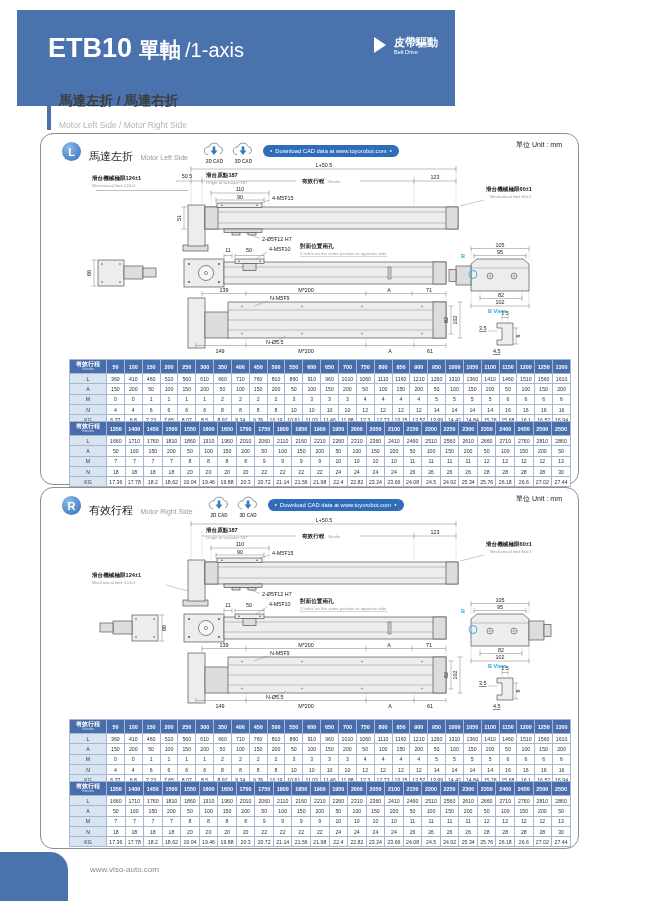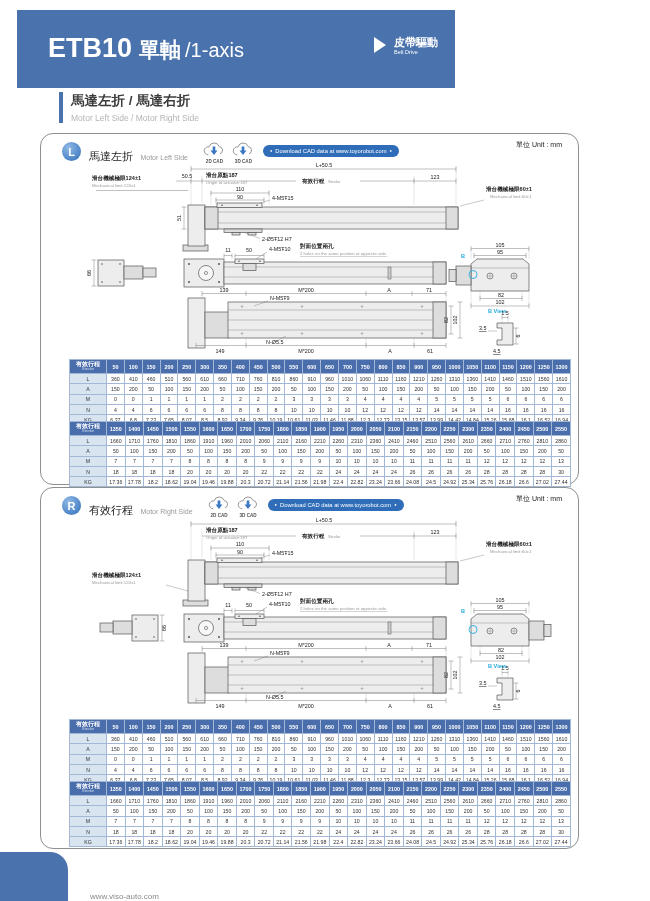--- a/index.html
+++ b/index.html
@@ -1,33 +1,33 @@
 <!DOCTYPE html>
 <html><head>
 <meta charset="utf-8">
 <style>
   html,body{margin:0;padding:0}
   body{width:650px;height:901px;position:relative;background:#fff;overflow:hidden;
        font-family:"Liberation Sans",sans-serif;}
 
   
-  #hdr{position:absolute;left:17px;top:10px;width:438px;height:78px;background:#4a73ad;color:#fff}
+  #hdr{position:absolute;left:17px;top:10px;width:438px;height:96px;background:#4a73ad;color:#fff}
   #hdr .title{position:absolute;left:31px;top:23px;font-size:27px;font-weight:bold;white-space:nowrap}
   #hdr .title .zh{font-size:21px;margin-left:7px}
   #hdr .title .ax{font-size:20px;font-weight:normal;margin-left:4px}
   #hdr .badge{position:absolute;left:357px;top:27px;display:flex;}
   .tri{width:0;height:0;border-left:12px solid #fff;border-top:8px solid transparent;border-bottom:8px solid transparent}
   .drive{margin-left:8px;line-height:1}
   .drive .zh{font-size:11px;font-weight:bold;display:block}
   .drive .en{font-size:5.5px;display:block;margin-top:2px}
 
   
-  #heading{position:absolute;left:59px;top:92px;border-left:4px solid #4a73ad;padding-left:8px}
+  #heading{position:absolute;left:47px;top:92px;border-left:4px solid #4a73ad;padding-left:8px}
   #heading .t{font-size:13.5px;font-weight:bold;color:#3c3c3c}
-  #heading .s{font-size:8.5px;color:#b4b4b4;margin-top:3px}
+  #heading .s{font-size:8.5px;color:#b4b4b4;margin-top:10px}
 
   
   .panel{position:absolute;left:40px;width:537px;border:1px solid #8f8f8f;border-radius:13px;background:#fff}
   #panelL{top:133px;height:350px}
   #panelR{top:487px;height:360px}
   .phead{position:absolute;left:21px;top:8px;display:flex;align-items:flex-start}
   .lcirc{width:19px;height:19px;border-radius:50%;background:radial-gradient(circle at 35% 30%,#8fb9e6,#2f6db8);
          color:#fff;font-weight:bold;font-size:11px;display:flex;align-items:center;justify-content:center;flex:none}
   .ptitle{margin-left:8px;margin-top:4px;white-space:nowrap}
   .ptitle .zh{font-size:11px;font-weight:normal;color:#222}
@@ -67,21 +67,21 @@
   .dl{stroke:#808080;stroke-width:.5;fill:none}
   .ext{stroke:#c0c0c0;stroke-width:.4;fill:none}
   .pt{fill:#ededed;stroke:#555;stroke-width:.7}
   .pt2{fill:#dddddd;stroke:#555;stroke-width:.7}
   .ln{stroke:#777;stroke-width:.4;fill:none}
   .cyc{stroke:#29abe2;stroke-width:.9;fill:none}
   .ul{text-decoration:underline}
 
   
   #fblock{position:absolute;left:0;top:852px;width:68px;height:49px;background:#4a73ad;border-radius:0 18px 0 0}
-  #furl{position:absolute;left:90px;top:892px;font-size:8px;color:#8a8a8a}
+  #furl{position:absolute;left:90px;top:865px;font-size:8px;color:#8a8a8a}
 </style>
 </head>
 <body>
 
 <div id="hdr">
   <div class="title">
     <span>ETB10</span><span class="zh">單軸</span><span class="ax">/1-axis</span>
   </div>
   <div class="badge">
     <div class="tri"></div>

